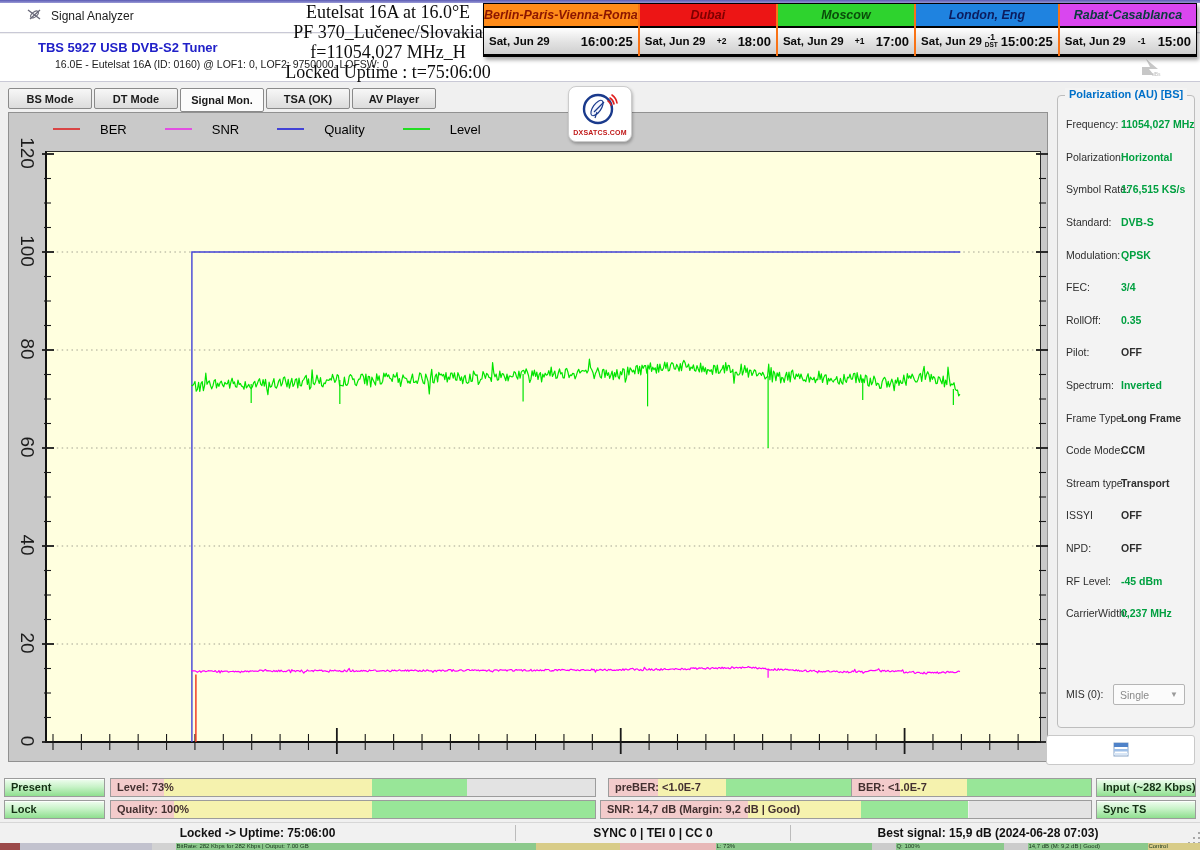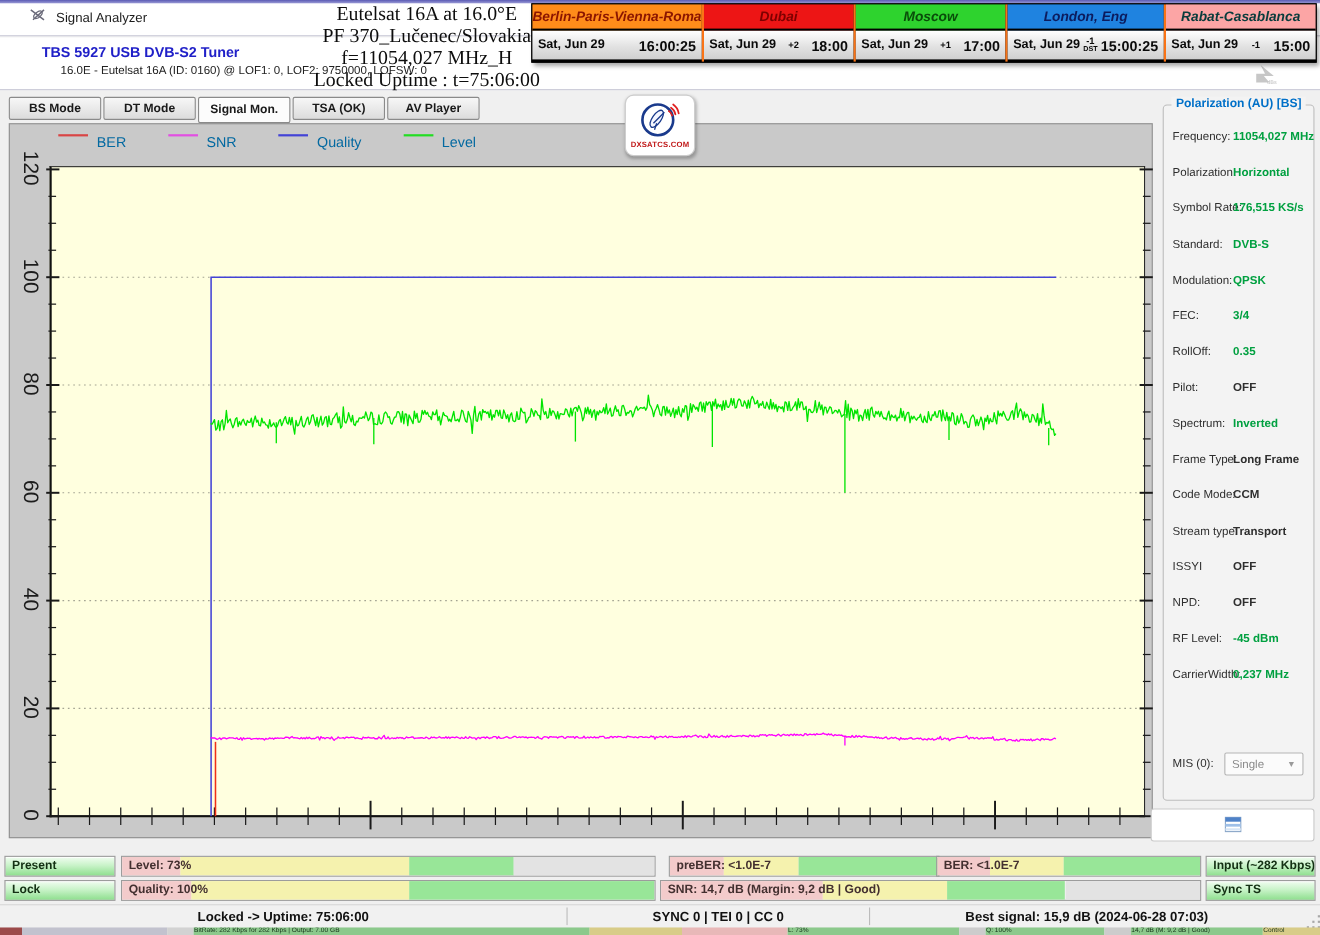--- a/index.html
+++ b/index.html
@@ -48,21 +48,21 @@
   
   .logo { position:absolute; left:568px; top:86px; width:64px; height:56px; background:#fff;
     border:1px solid #ccc; border-radius:8px; box-shadow:1px 2px 3px rgba(0,0,0,.25);
     display:flex; flex-direction:column; align-items:center; justify-content:center; z-index:3; }
   .logo-text { font-size:7px; font-weight:bold; color:#c01818; letter-spacing:.2px; margin-top:1px; }
 
   
   .chart { position:absolute; left:8px; top:112px; width:1040px; height:650px; background:#c9c9c9;
     border:1px solid #919191; }
   .legend { position:absolute; left:44px; top:7px; height:18px; display:flex; gap:38px; align-items:center; }
-  .legend-item { display:flex; align-items:flex-start; gap:8px; font-size:13px; color:#0369a1; }
+  .legend-item { display:flex; align-items:center; gap:20px; font-size:13px; color:#000000; }
   .legend-line { width:27px; height:2px; }
   .plot { position:absolute; left:36px; top:38px; width:996px; height:592px; background:#ffffdf;
     border:1px solid #2a2a2a; border-left:2px solid #111; border-bottom:2px solid #111; }
   .plot svg { overflow:visible; display:block; }
   .ylab { position:absolute; width:26px; height:56px; left:5px; display:flex; align-items:center;
     justify-content:center; transform:rotate(90deg); font-size:19px; color:#1c1c1c; }
 
   
   .tpanel { position:absolute; left:1057px; top:95px; width:138px; height:633px; background:#f3f3f3;
     border:1px solid #bdbdbd; border-radius:4px; }
@@ -169,21 +169,21 @@
         <div class="clock-time">
           <span class="c-date">Sat, Jun 29</span>
           <span class="c-off">
             <b>-1</b>
             <i>DST</i>
           </span>
           <span class="c-time">15:00:25</span>
         </div>
       </div>
       <div class="clock-cell">
-        <div class="clock-head" style="background: #fca5a5; color: rgb(9, 60, 60);">Rabat-Casablanca</div>
+        <div class="clock-head" style="background: #d946ef; color: rgb(9, 60, 60);">Rabat-Casablanca</div>
         <div class="clock-time">
           <span class="c-date">Sat, Jun 29</span>
           <span class="c-off">
             <b>-1</b>
             <i></i>
           </span>
           <span class="c-time">15:00</span>
         </div>
       </div>
     </div>

